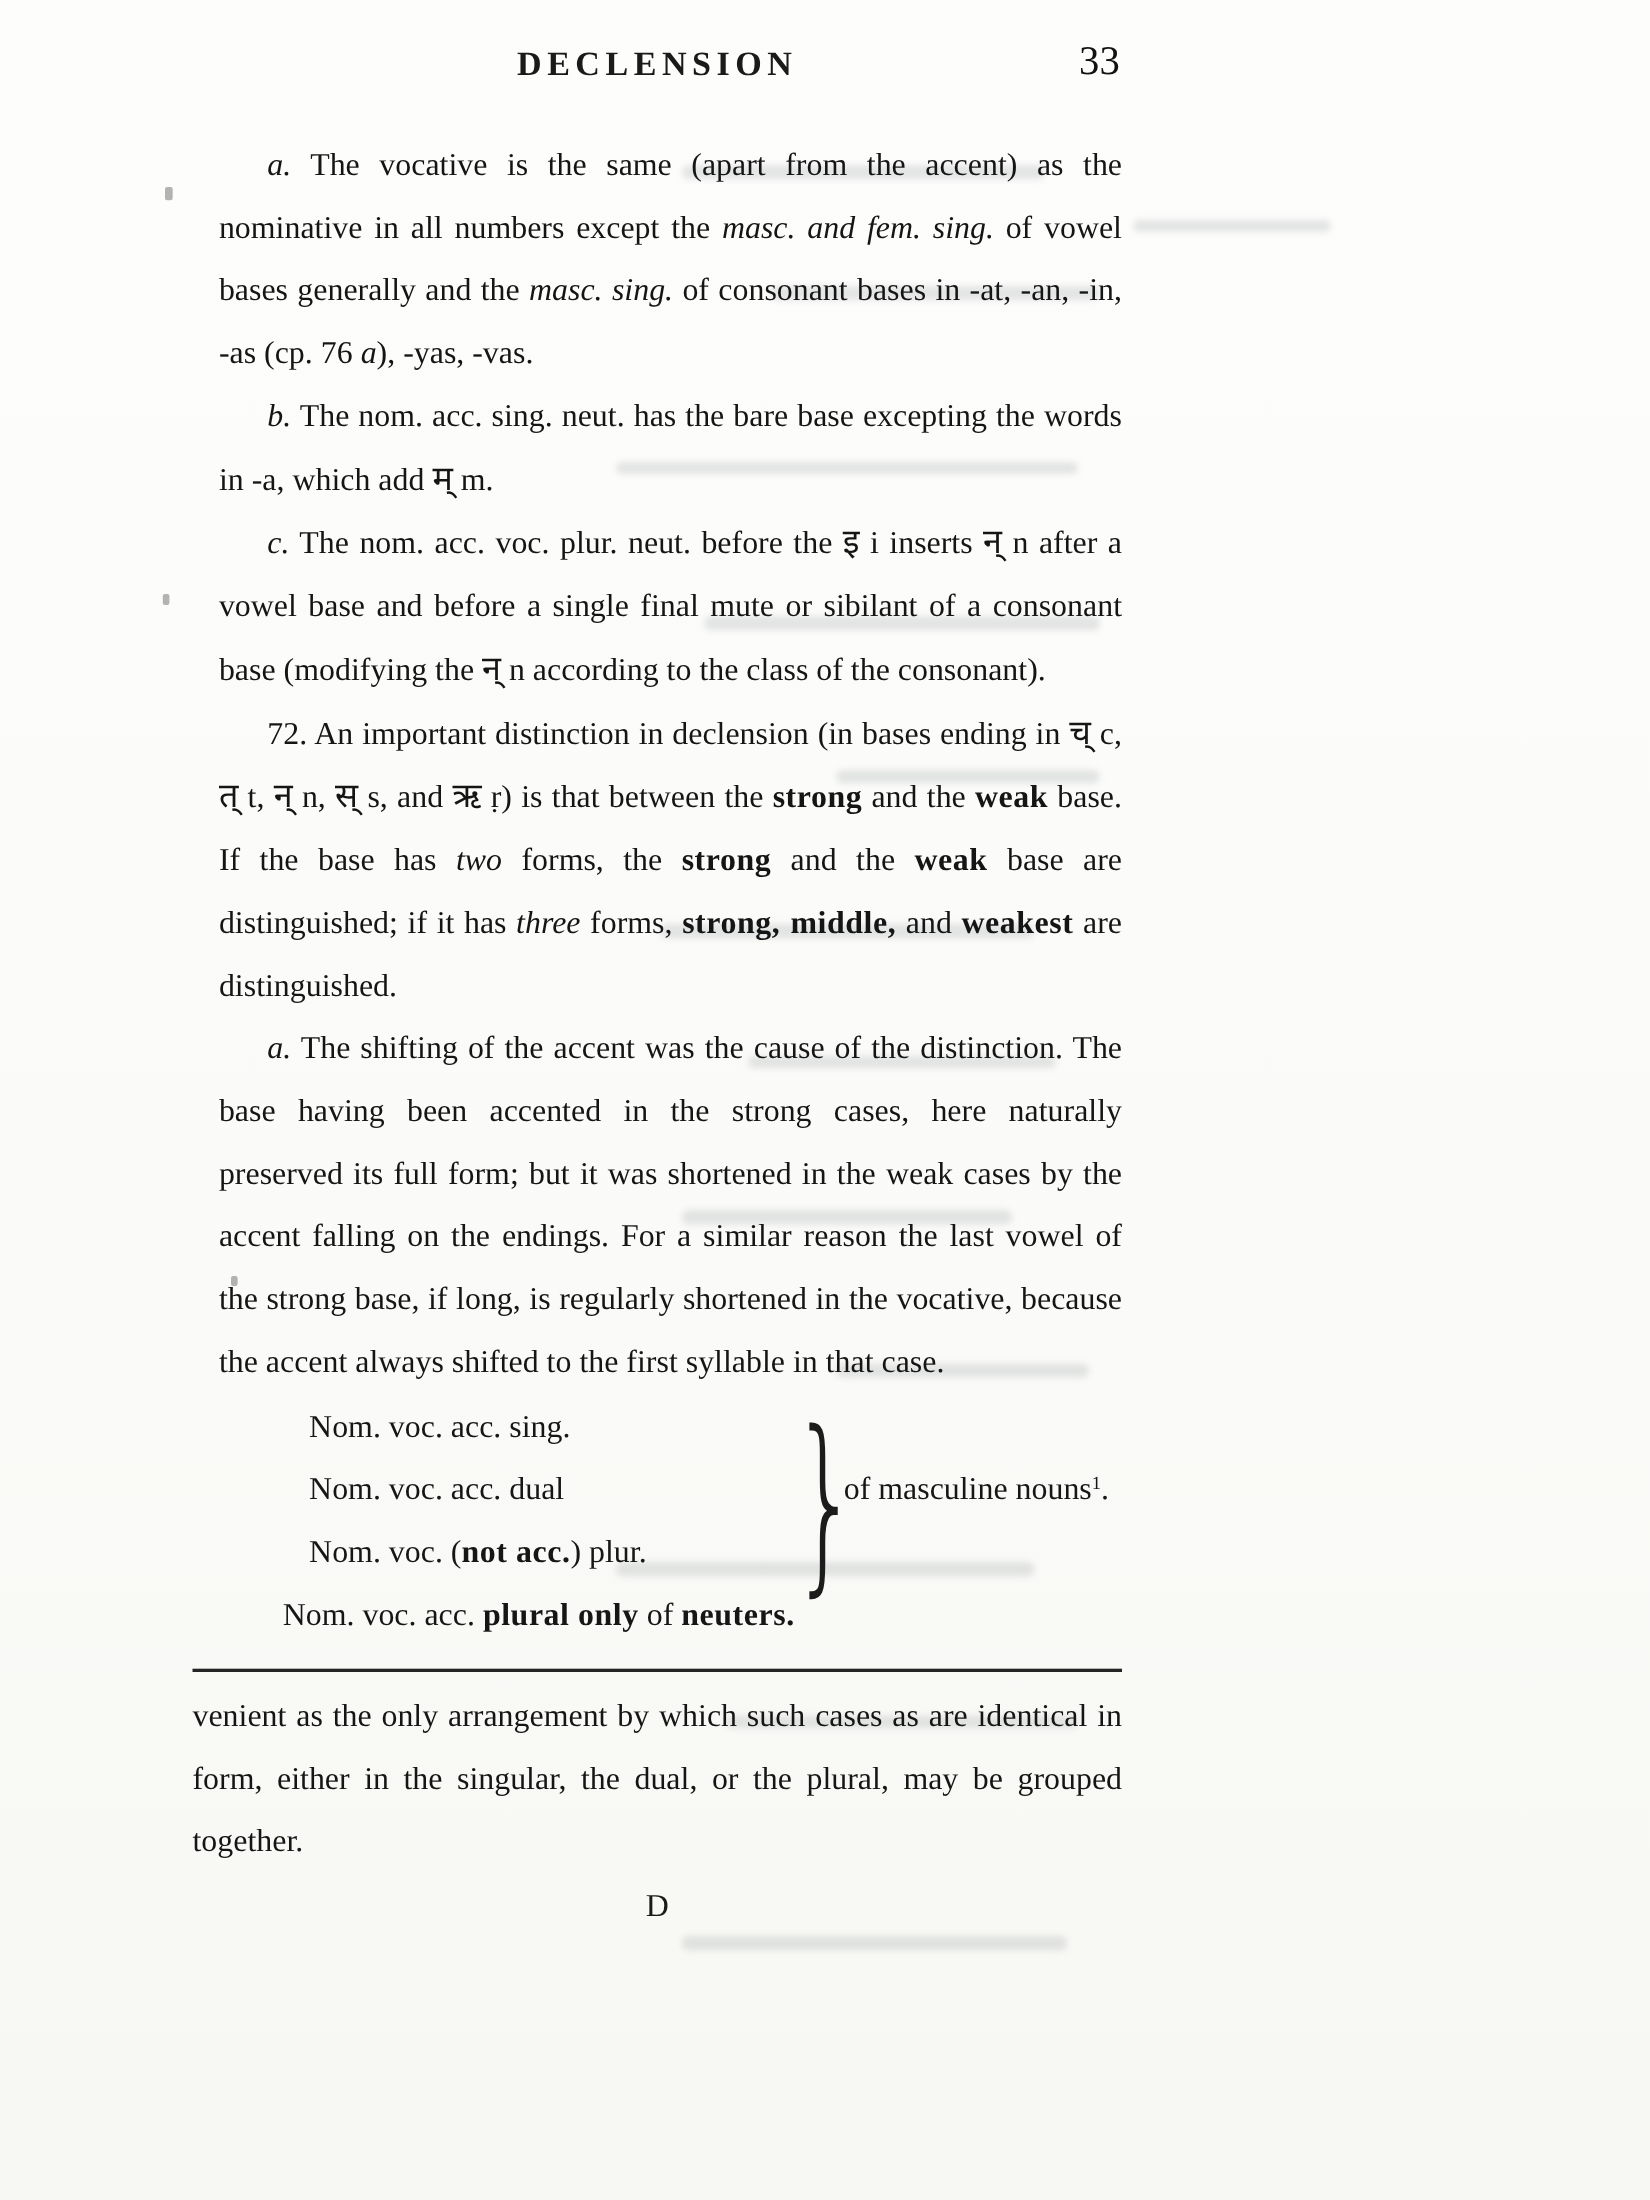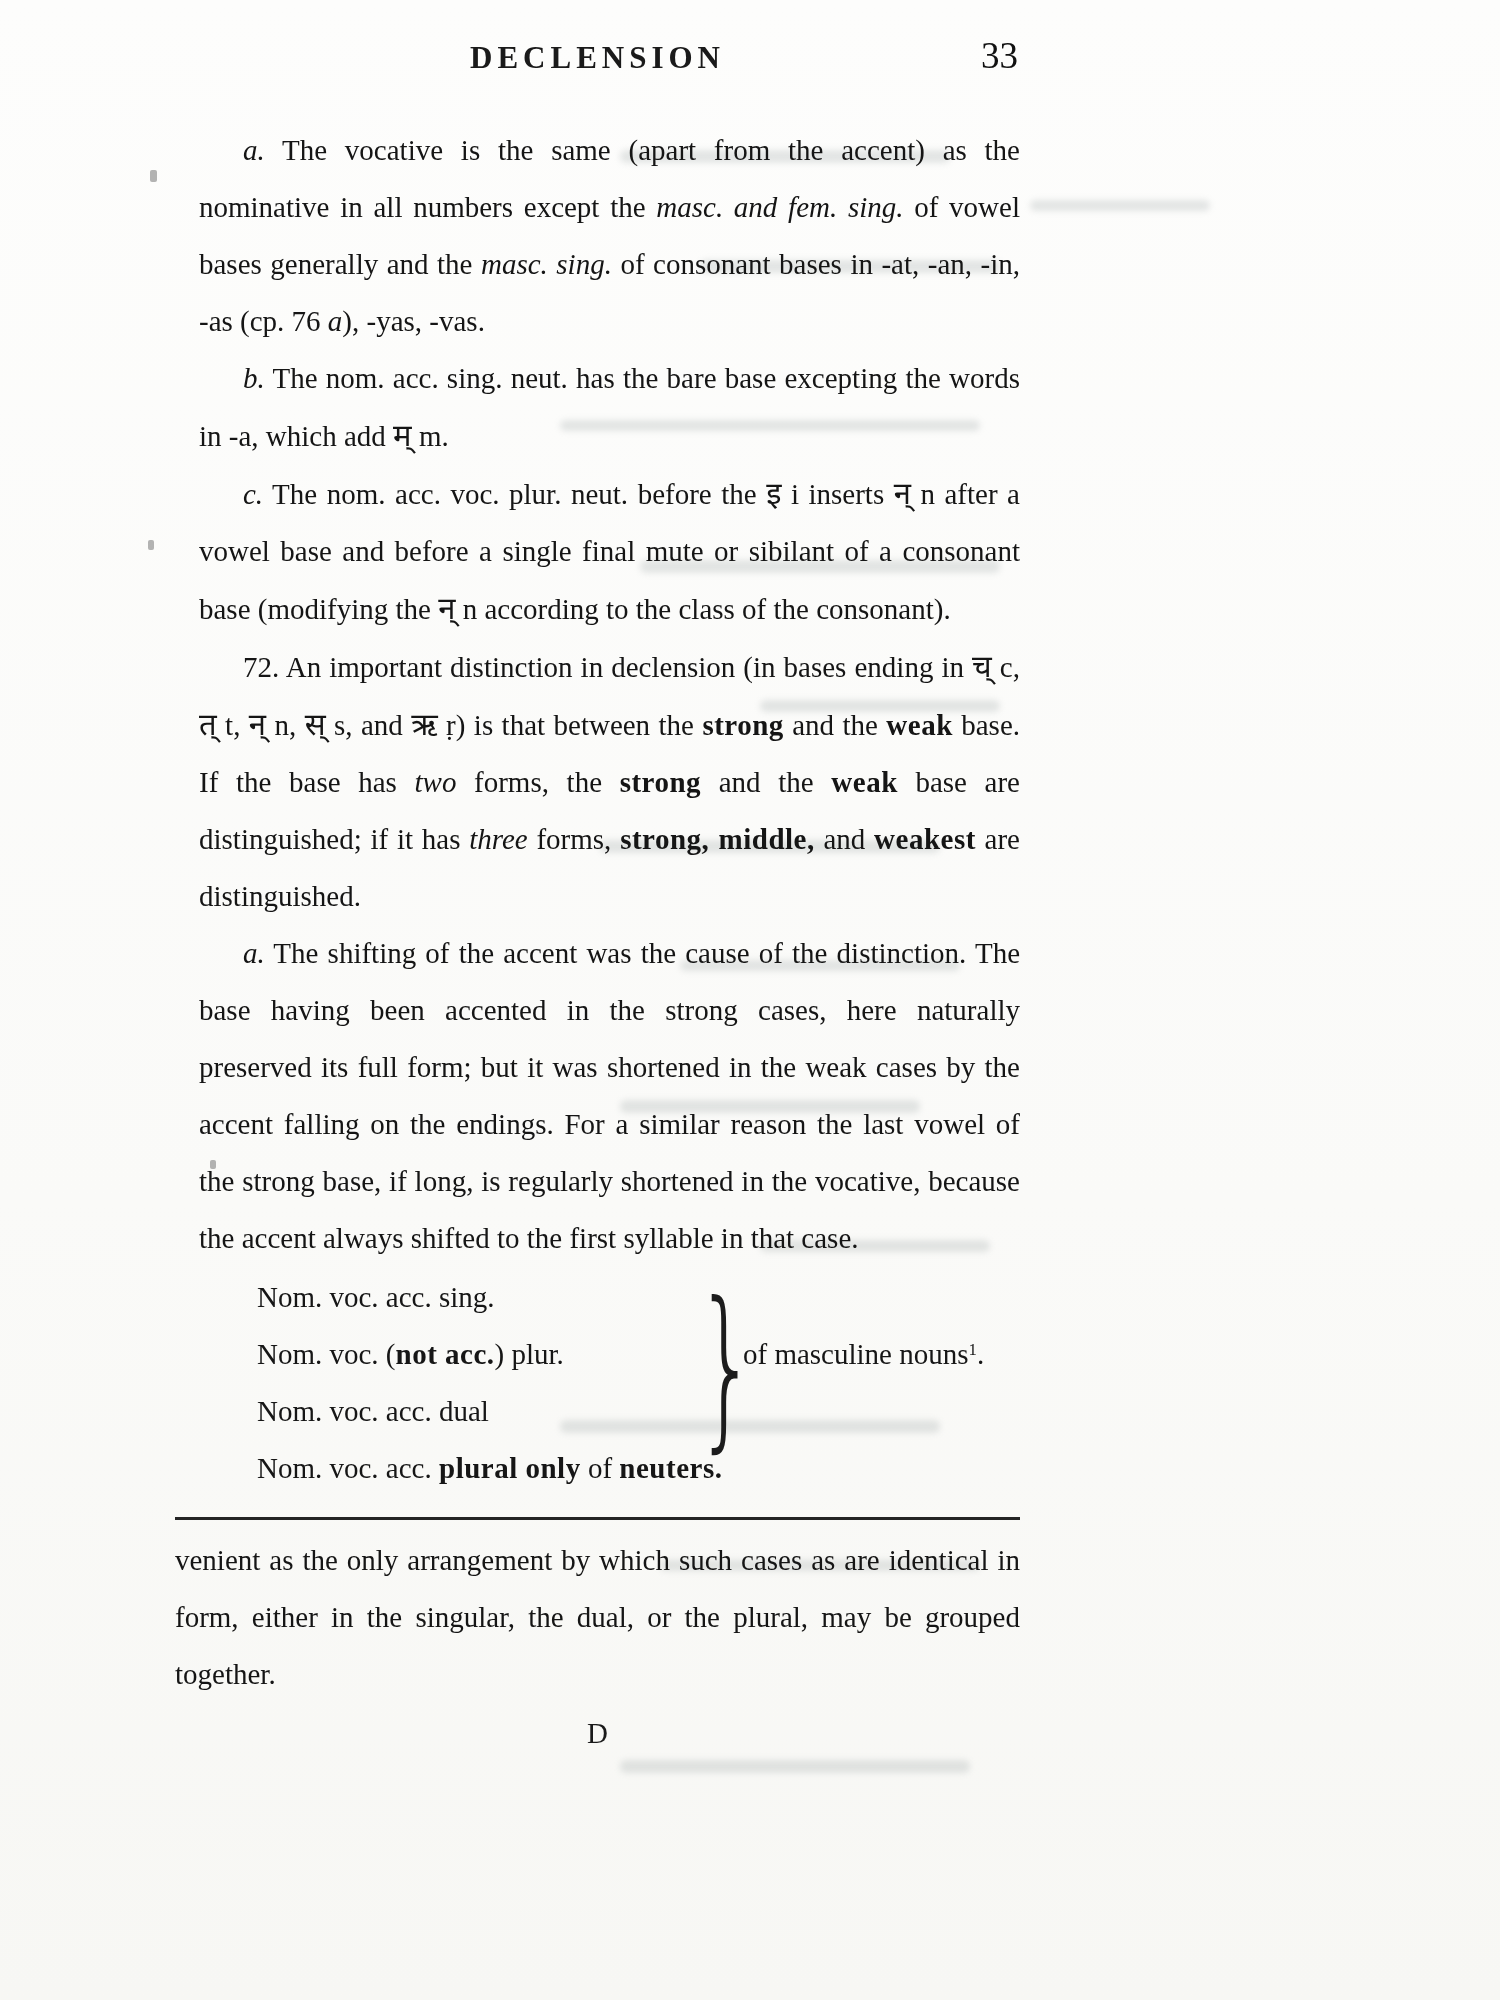--- a/index.html
+++ b/index.html
@@ -21,21 +21,21 @@
   }
   .pagenum{position:absolute;right:2px;top:0;font-size:37px;color:#111;text-align:right;}
   .para{margin:0;font-size:29px;line-height:57px;text-align:justify;color:#151515;}
   .para.indent{text-indent:44px;margin-left:24px;}
   .r-n{}
   .r-i{font-style:italic;}
   .r-b{font-weight:bold;letter-spacing:.5px;}
   .r-d{font-family:"DejaVu Sans",sans-serif;font-size:31px;}
   .r-sup{font-size:.58em;position:relative;top:-.55em;}
   
-  .cases{position:relative;margin-left:82px;margin-top:2px;height:171px;}
+  .cases{position:relative;margin-left:106px;margin-top:2px;height:171px;}
   .case-line{font-size:29px;line-height:57px;white-space:nowrap;}
   .brace{
     position:absolute;left:438px;top:-4px;
     font-family:"DejaVu Sans",sans-serif;font-size:116px;font-weight:200;
     transform:scaleY(1.5) scaleX(.85);transform-origin:top left;color:#1c1c1c;
   }
   .cases-label{position:absolute;left:486px;top:57px;font-size:29px;line-height:57px;white-space:nowrap;}
   .case-line4{margin-left:82px;}
   .footrule{border-top:3px solid #242424;margin:20px 0 12px 0;width:100%;}
   .cont{margin-top:2px;}
@@ -77,22 +77,22 @@
     <div>
         <p class="para indent"><span class="r-i">a.</span><span class="r-n"> The vocative is the same (apart from the accent) as the nominative in all numbers except the </span><span class="r-i">masc. and fem. sing.</span><span class="r-n"> of vowel bases generally and the </span><span class="r-i">masc. sing.</span><span class="r-n"> of consonant bases in -at, -an, -in, -as (cp. 76 </span><span class="r-i">a</span><span class="r-n">), -yas, -vas.</span></p>
         <p class="para indent"><span class="r-i">b.</span><span class="r-n"> The nom. acc. sing. neut. has the bare base excepting the words in -a, which add </span><span class="r-d">म्</span><span class="r-n"> m.</span></p>
         <p class="para indent"><span class="r-i">c.</span><span class="r-n"> The nom. acc. voc. plur. neut. before the </span><span class="r-d">इ</span><span class="r-n"> i inserts </span><span class="r-d">न्</span><span class="r-n"> n after a vowel base and before a single final mute or sibilant of a consonant base (modifying the </span><span class="r-d">न्</span><span class="r-n"> n according to the class of the consonant).</span></p>
         <p class="para indent"><span class="r-n">72. An important distinction in declension (in bases ending in </span><span class="r-d">च्</span><span class="r-n"> c, </span><span class="r-d">त्</span><span class="r-n"> t, </span><span class="r-d">न्</span><span class="r-n"> n, </span><span class="r-d">स्</span><span class="r-n"> s, and </span><span class="r-d">ऋ</span><span class="r-n"> ṛ) is that between the </span><span class="r-b">strong</span><span class="r-n"> and the </span><span class="r-b">weak</span><span class="r-n"> base.  If the base has </span><span class="r-i">two</span><span class="r-n"> forms, the </span><span class="r-b">strong</span><span class="r-n"> and the </span><span class="r-b">weak</span><span class="r-n"> base are distinguished; if it has </span><span class="r-i">three</span><span class="r-n"> forms, </span><span class="r-b">strong, middle,</span><span class="r-n"> and </span><span class="r-b">weakest</span><span class="r-n"> are distinguished.</span></p>
         <p class="para indent"><span class="r-i">a.</span><span class="r-n"> The shifting of the accent was the cause of the distinction. The base having been accented in the strong cases, here naturally preserved its full form; but it was shortened in the weak cases by the accent falling on the endings. For a similar reason the last vowel of the strong base, if long, is regularly shortened in the vocative, because the accent always shifted to the first syllable in that case.</span></p>
       </div>
 
     <div class="cases">
       <div class="case-line"><span class="r-n">Nom. voc. acc. sing.</span></div>
+      <div class="case-line"><span class="r-n">Nom. voc. acc. dual</span></div>
       <div class="case-line"><span class="r-n">Nom. voc. (</span><span class="r-b">not acc.</span><span class="r-n">) plur.</span></div>
-      <div class="case-line"><span class="r-n">Nom. voc. acc. dual</span></div>
       <div class="brace">}</div>
       <div class="cases-label"><span class="r-n">of masculine nouns</span><span class="r-sup">1</span><span class="r-n">.</span></div>
     </div>
 
     <div class="case-line case-line4"><span class="r-n">Nom. voc. acc. </span><span class="r-b">plural only</span><span class="r-n"> of </span><span class="r-b">neuters.</span></div>
 
     <div class="footrule"></div>
 
     <p class="para cont"><span class="r-n">venient as the only arrangement by which such cases as are identical in form, either in the singular, the dual, or the plural, may be grouped together.</span></p>
 

